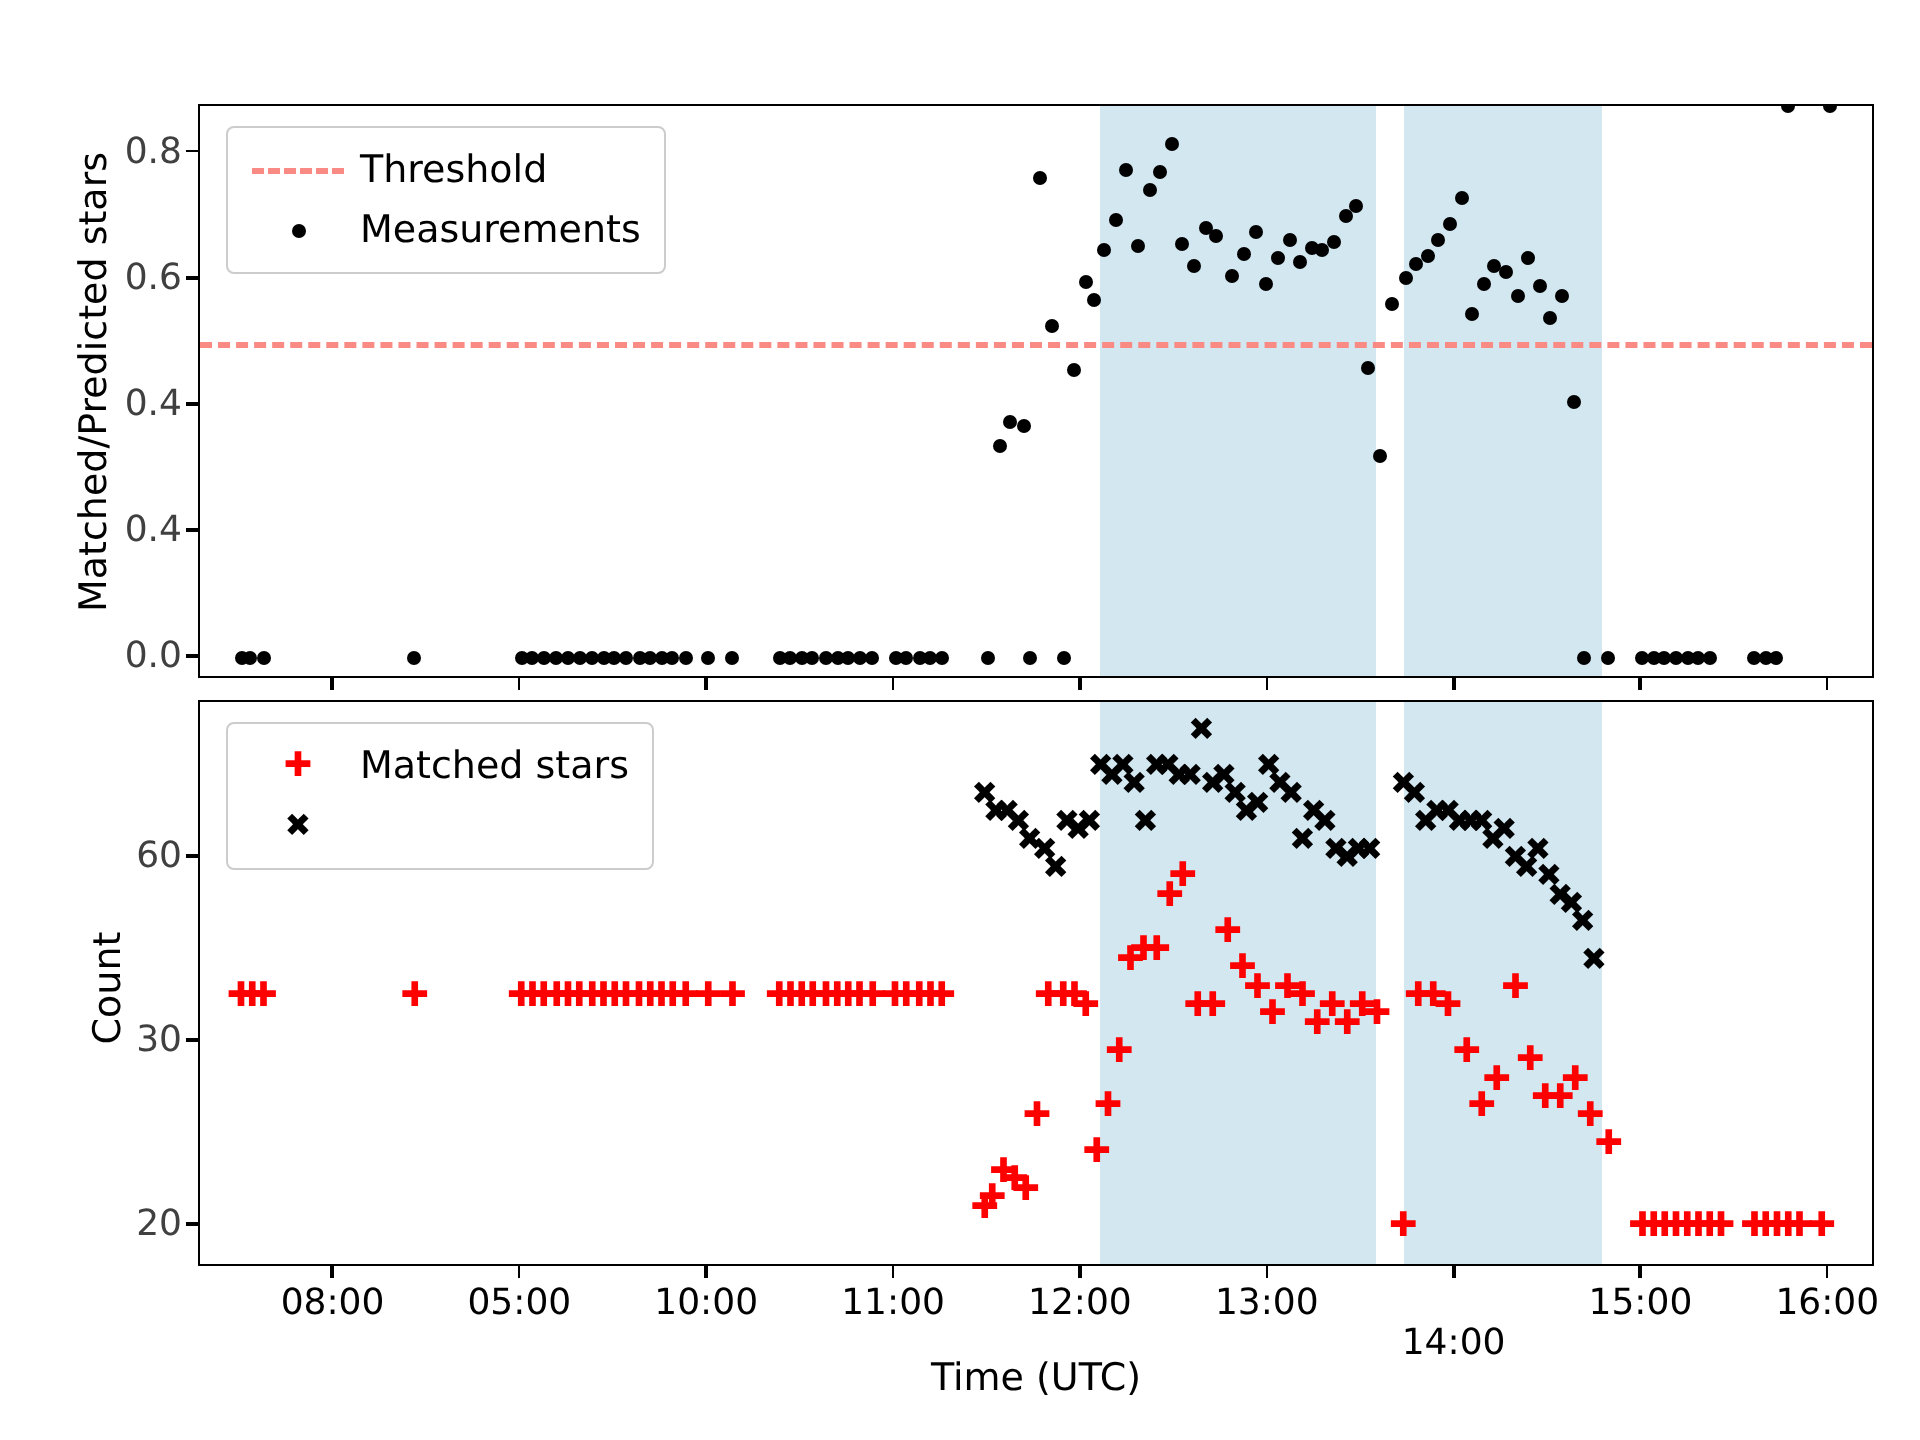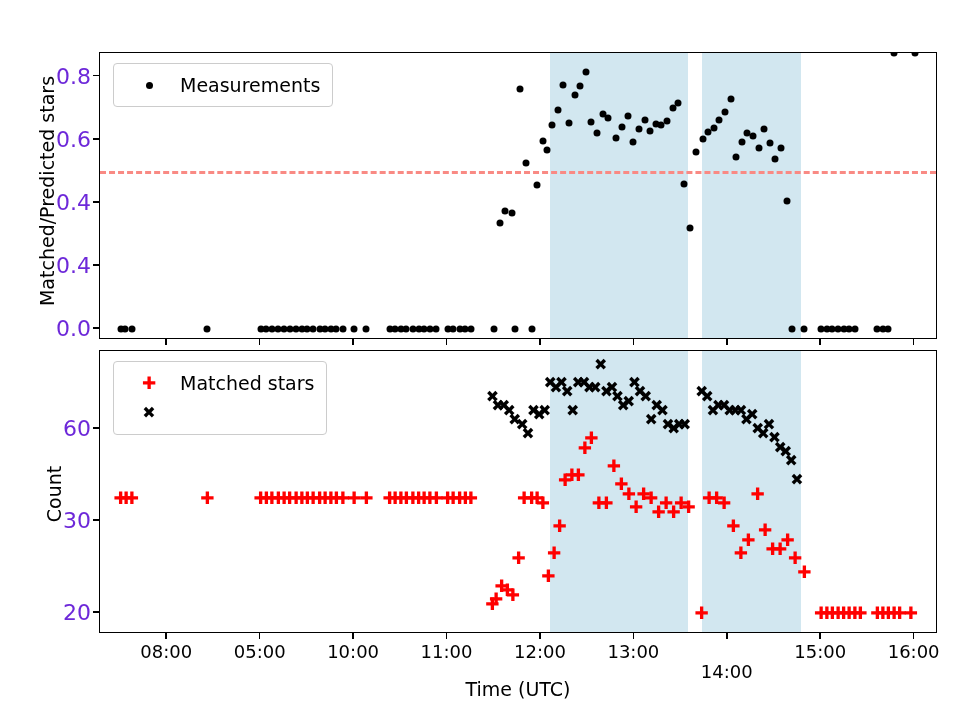--- a/index.html
+++ b/index.html
@@ -110,22 +110,22 @@
   #ylabel-bottom {
     left: -6px;
     top: 483px;
     width: 120px;
   }
   .ytick-label {
     position: absolute;
     right: 10px;
     width: 60px;
     text-align: right;
-    font-size: 22px;
-    color: #6d28d9;
+    font-size: 18px;
+    color: #404040;
     transform: translateY(-50%);
   }
   .ytick-mark {
     position: absolute;
     width: 6px;
     height: 1.6px;
     background: #000000;
   }
   .xtick-label {
     position: absolute;
@@ -310,20 +310,26 @@
         <div class="marker m-dot" style="left: 743.643px; top: 275.962px;"></div>
         <div class="marker m-dot" style="left: 749.249px; top: 275.962px;"></div>
         <div class="marker m-dot" style="left: 754.854px; top: 275.962px;"></div>
         <div class="marker m-dot" style="left: 777.275px; top: 275.962px;"></div>
         <div class="marker m-dot" style="left: 782.881px; top: 275.962px;"></div>
         <div class="marker m-dot" style="left: 788.486px; top: 275.962px;"></div>
         <div class="marker m-dot" style="left: 794.091px;"></div>
         <div class="marker m-dot" style="left: 814.644px;"></div>
       </div>
     <div class="legend" id="legend-top">
+      <div class="legend-row">
+        <span class="legend-swatch">
+            <span class="legend-dash"></span>
+          </span>
+        <span class="legend-text">Threshold</span>
+      </div>
       <div class="legend-row">
         <span class="legend-swatch">
             <span class="legend-dot"></span>
           </span>
         <span class="legend-text">Measurements</span>
       </div>
     </div>
   </div>
   <div class="axis-label-y" id="ylabel-top">Matched/Predicted stars</div>
   <div id="yticks-top">

